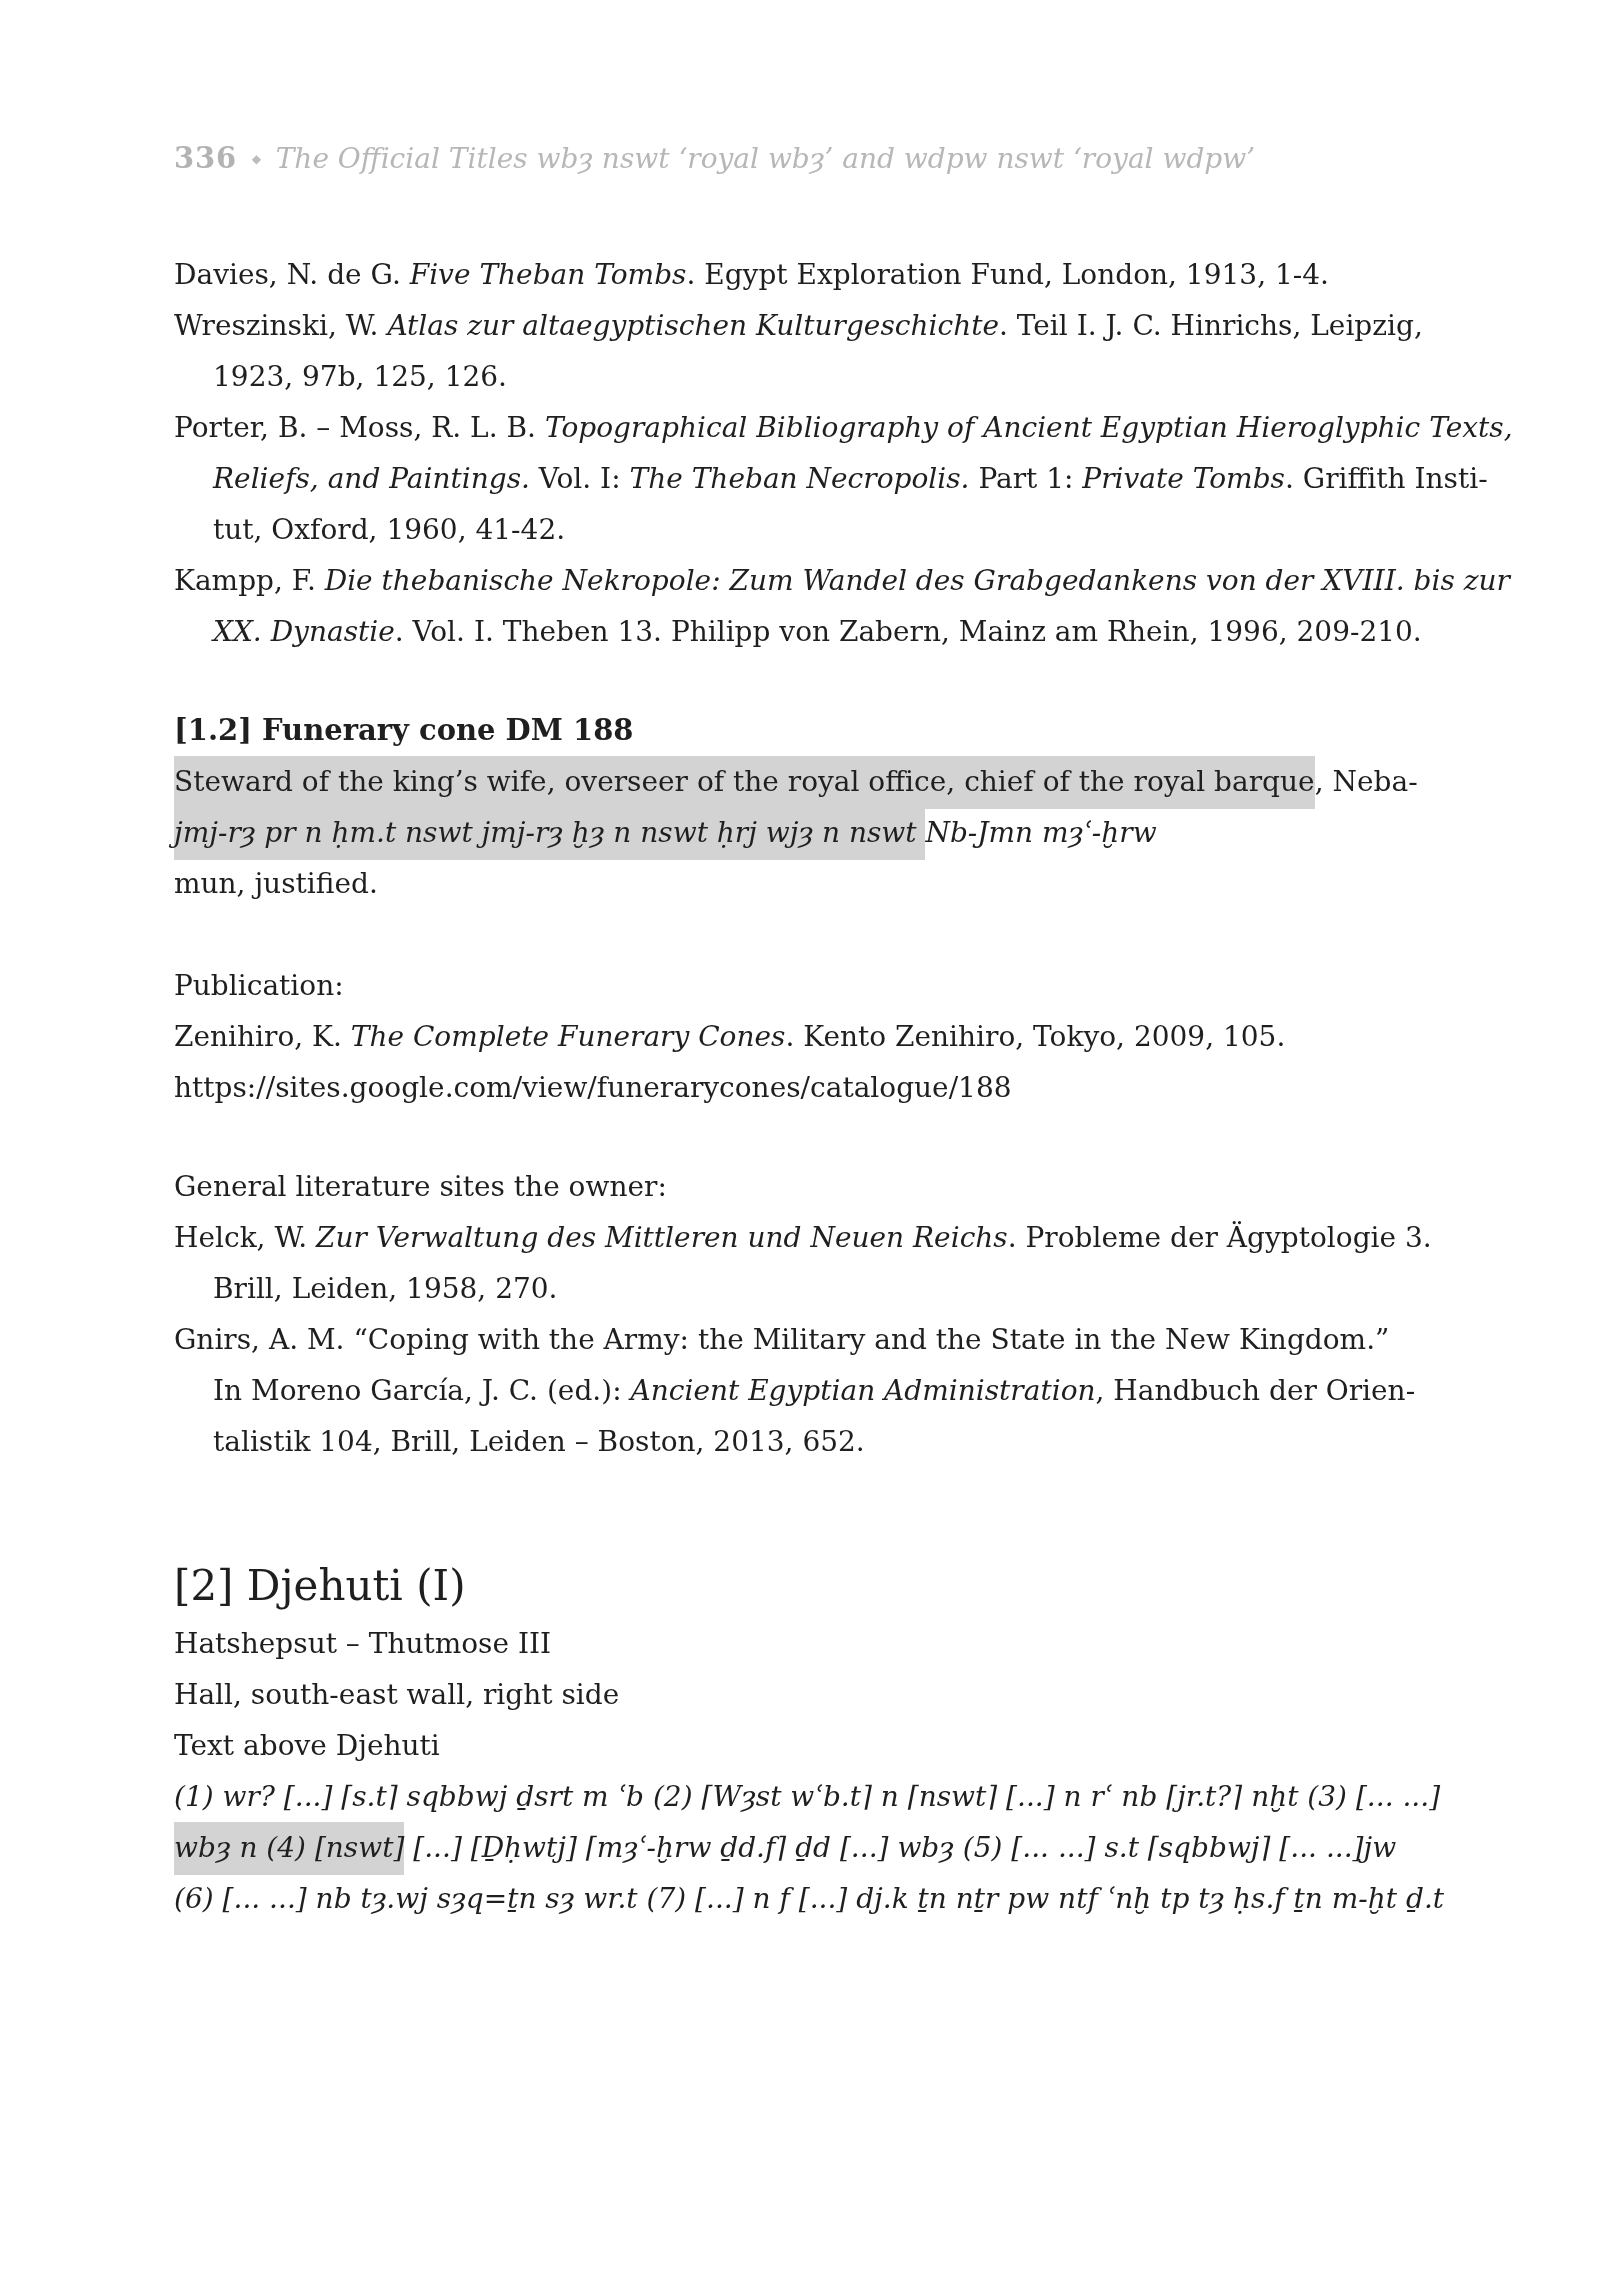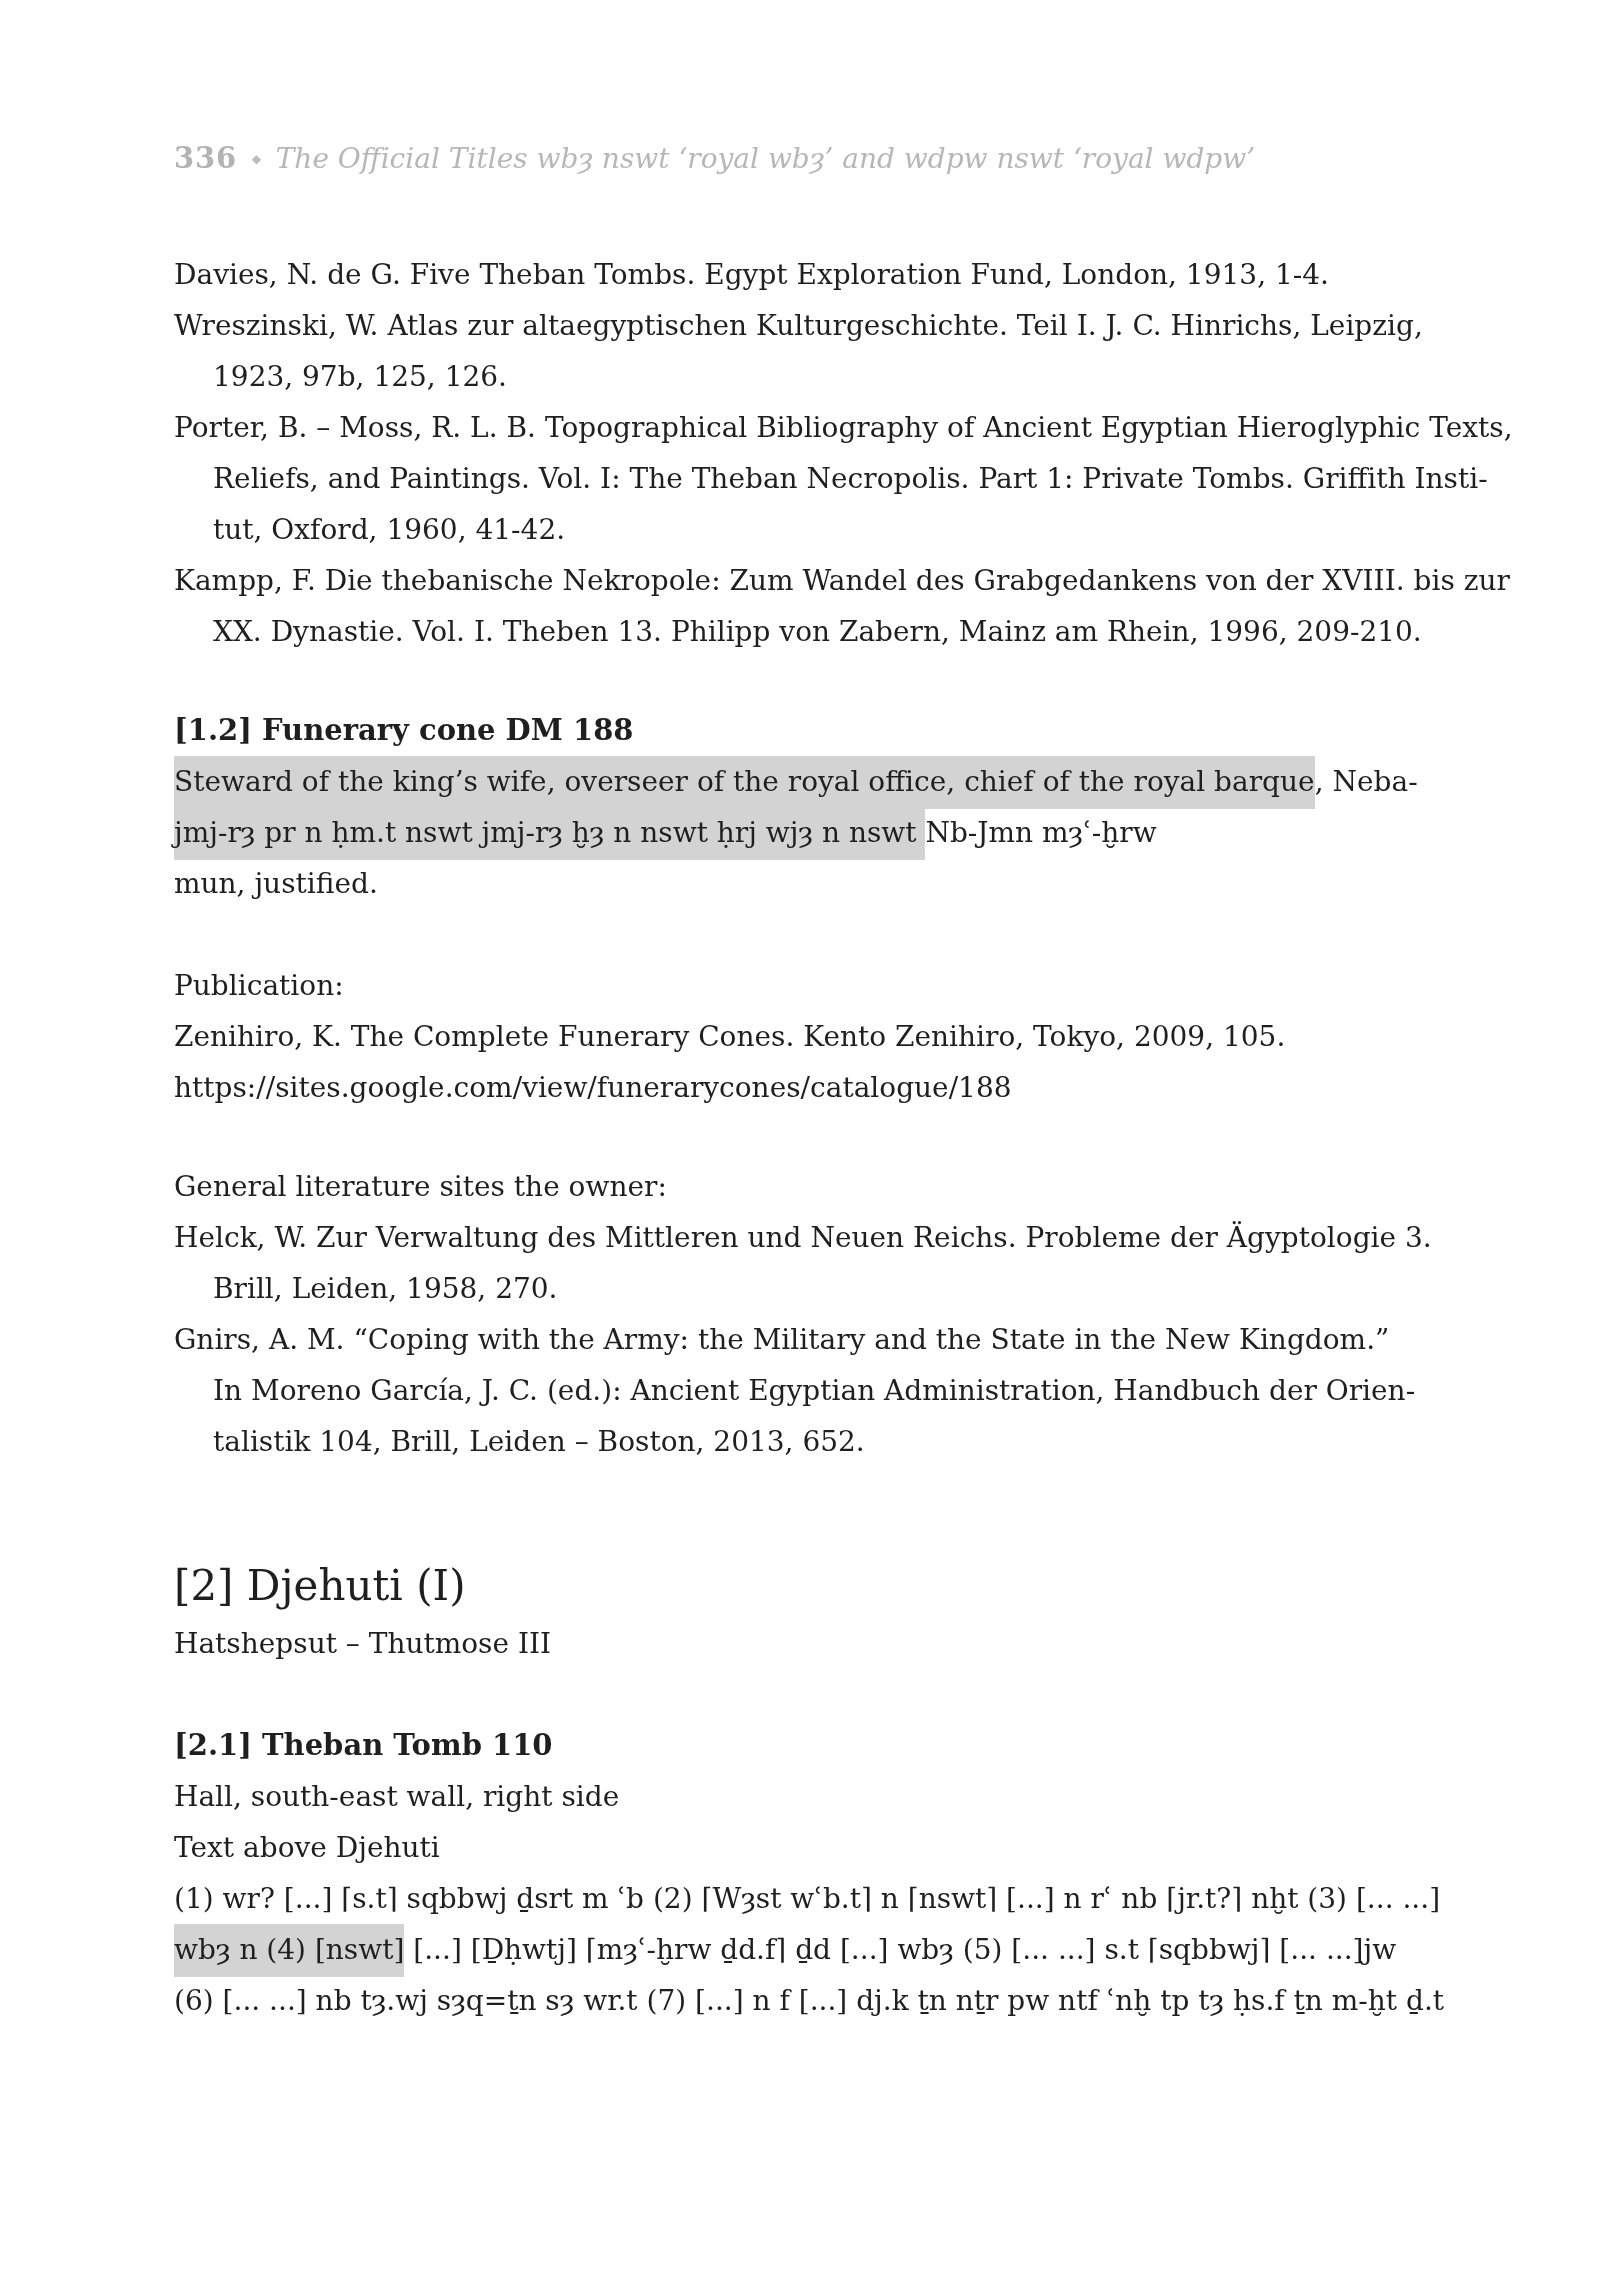--- a/index.html
+++ b/index.html
@@ -17,21 +17,21 @@
   .runhead {
     white-space:pre; line-height:39px; color:#b3b3b3;
   }
   .runhead .pagenum { font-weight:bold; font-size:29px; letter-spacing:0.8px; }
   .runhead .sep { font-size:12.2px; vertical-align:4.9px; margin:0 14.7px; color:#bcbcbc; }
   .runhead .rtitle { font-style:italic; font-size:28px; color:#b7b7b7; }
   .line {
     font-size:28px; line-height:51px; white-space:pre;
   }
   .hang { padding-left:39px; }
-  .it { }
+  .it { font-style:italic; }
   .rm { font-style:normal; }
   .hl { background:#d3d3d3; padding:9px 0 11.4px; }
   .h-bold { font-size:29px; font-weight:bold; line-height:51px; white-space:pre; }
   .h-big  { font-size:42px; font-weight:normal; line-height:64px; white-space:pre; }
   .mt-a { margin-top:66px; }
   .mt-b { margin-top:48px; }
   .mt-c { margin-top:51px; }
   .mt-d { margin-top:87px; }
   .mt-e { margin-top:51px; }
 </style>
@@ -75,21 +75,20 @@
       <div class="line hang"><span class="rm">In Moreno García, J. C. (ed.): </span><span class="it">Ancient Egyptian Administration</span><span class="rm">, Handbuch der Orien-</span></div>
       <div class="line hang"><span class="rm">talistik 104, Brill, Leiden – Boston, 2013, 652.</span></div>
     </div>
 
     <div>
       <div class="h-big mt-d">[2] Djehuti (I)</div>
       <div class="line">Hatshepsut – Thutmose III</div>
     </div>
 
     <div>
-      <div class="h-bold mt-e">[2.1] Theban Tomb 110</div>
       <div class="line">Hall, south-east wall, right side</div>
       <div class="line">Text above Djehuti</div>
       <div class="line"><span class="it">(1) wr? [...] ⌈s.t⌉ sqbbwj ḏsrt m ʿb (2) ⌈Wȝst wʿb.t⌉ n ⌈nswt⌉ [...] n rʿ nb ⌈jr.t?⌉ nḫt (3) [... ...]</span></div>
       <div class="line"><span class="it hl">wbȝ n (4) [nswt]</span><span class="it"> [...] [Ḏḥwtj] ⌈mȝʿ-ḫrw ḏd.f⌉ ḏd [...] wbȝ (5) [... ...] s.t ⌈sqbbwj⌉ [... ...]jw</span></div>
       <div class="line"><span class="it">(6) [... ...] nb tȝ.wj sȝq=ṯn sȝ wr.t (7) [...] n f [...] dj.k ṯn nṯr pw ntf ʿnḫ tp tȝ ḥs.f ṯn m-ḫt ḏ.t</span></div>
     </div>
 
   </div>
 </div>
 

